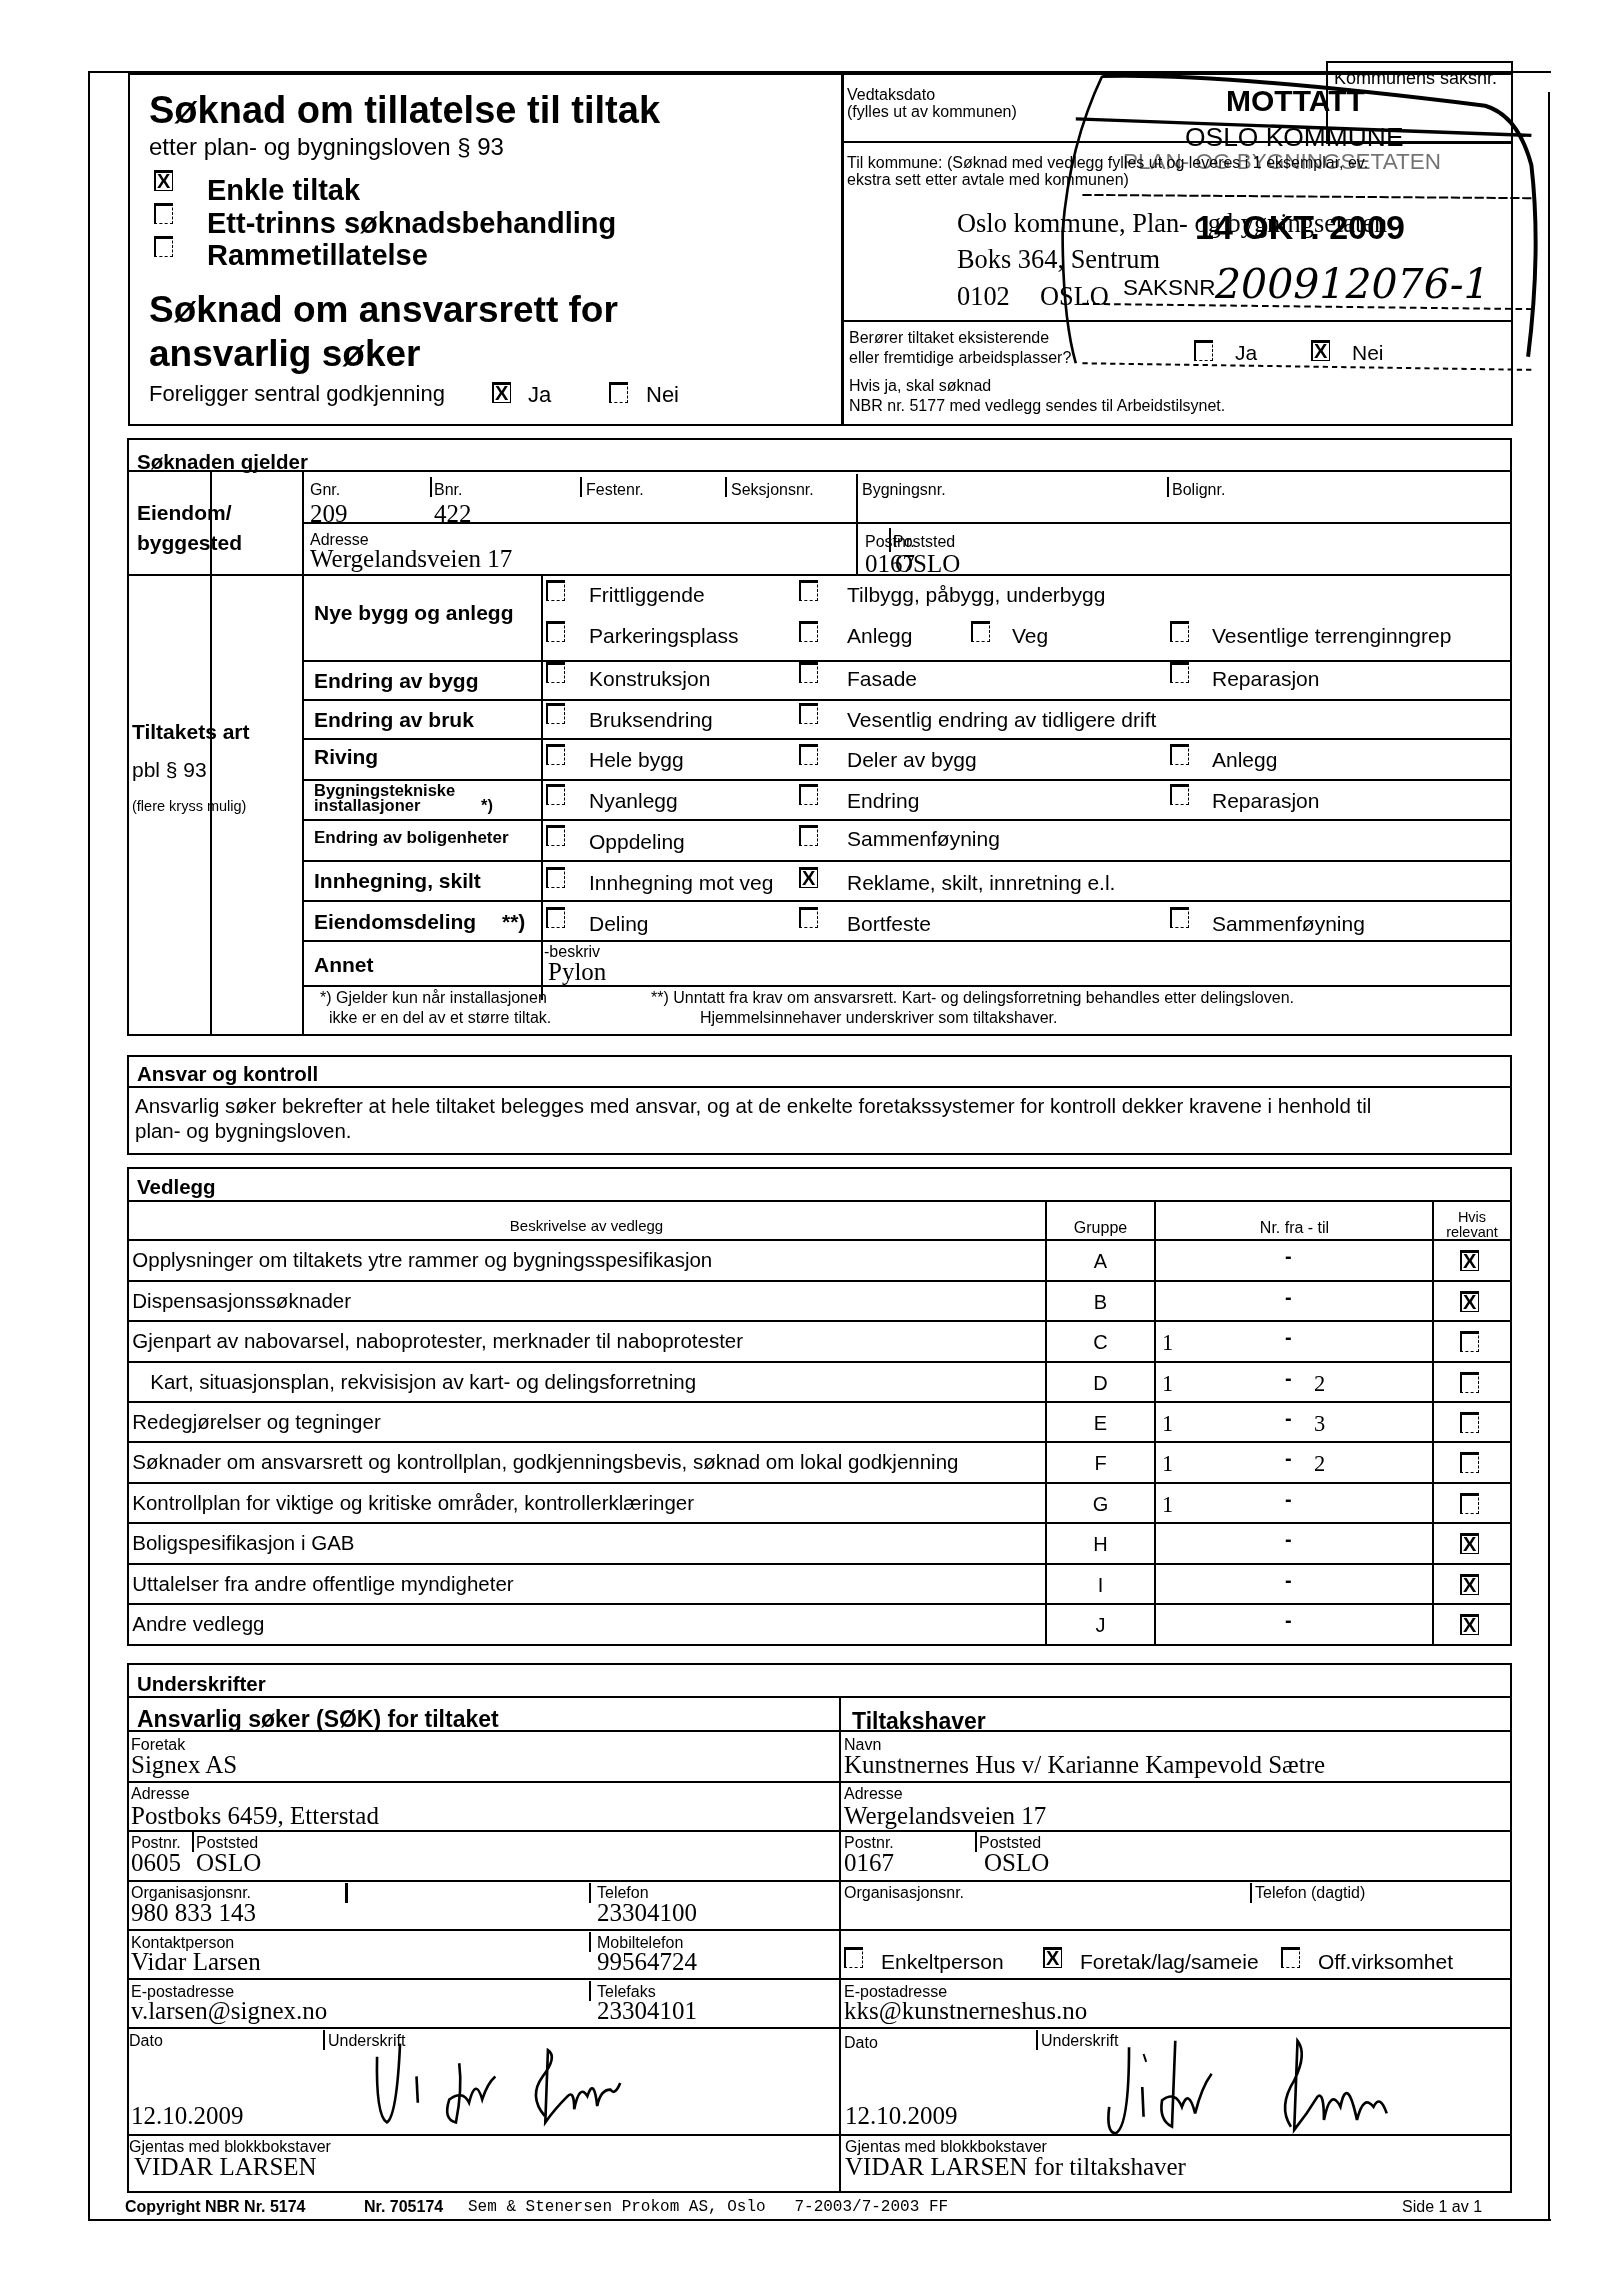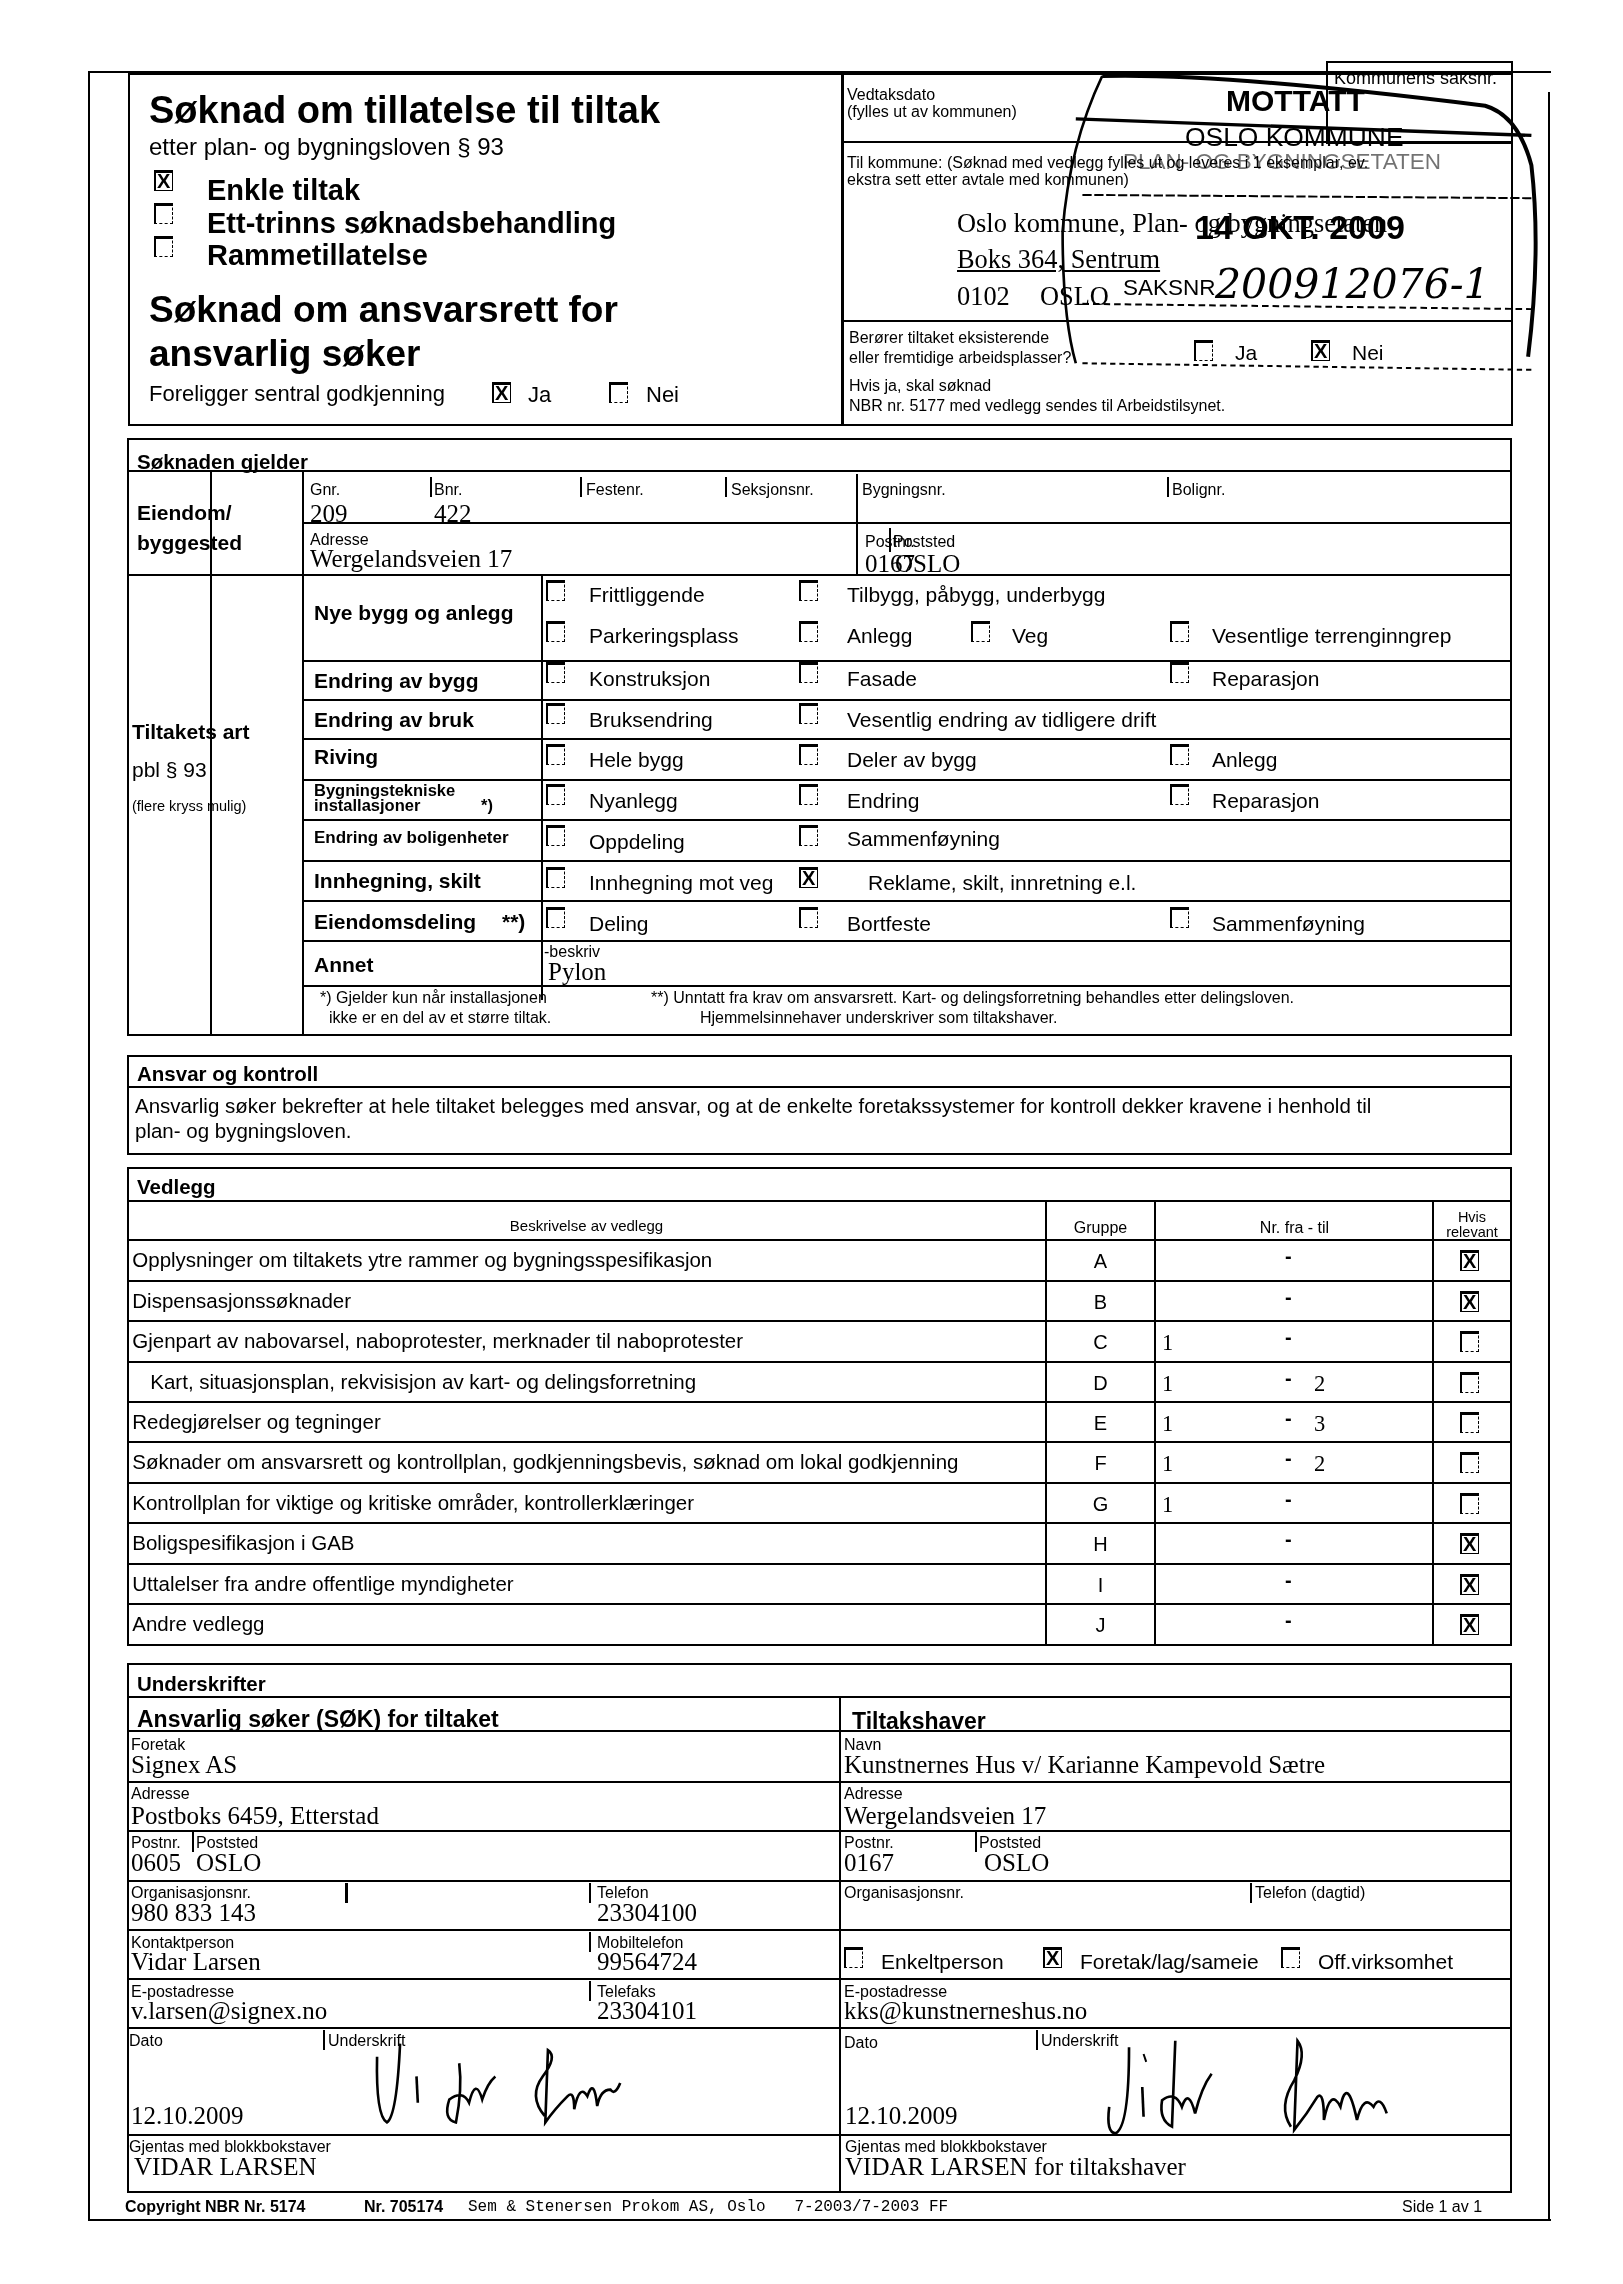--- a/index.html
+++ b/index.html
@@ -49,21 +49,21 @@
 
 <div class="box" style="left:841px; top:73px; width:672px; height:353px;"></div>
 <div class="box" style="left:1326px; top:61px; width:187px; height:83px; background:transparent;"></div>
 <div class="lbl" style="left:1334px; top:69px; font-size:18px;">Kommunens saksnr.</div>
 <div class="lbl" style="left:847px; top:87px;">Vedtaksdato</div>
 <div class="lbl" style="left:847px; top:104px;">(fylles ut av kommunen)</div>
 <div class="hl" style="left:841px; top:141px; width:672px;"></div>
 <div class="lbl" style="left:847px; top:155px;">Til kommune: (Søknad med vedlegg fylles ut og leveres i 1 eksemplar, ev.</div>
 <div class="lbl" style="left:847px; top:172px;">ekstra sett etter avtale med kommunen)</div>
 <div class="val" style="left:957px; top:210px; font-size:26.4px;">Oslo kommune, Plan- og bygningsetaten</div>
-<div class="val" style="left:957px; top:246px; font-size:26.4px;text-decoration:underline;">Boks 364, Sentrum</div>
+<div class="val" style="left:957px; top:246px; font-size:26.4px;">Boks 364, Sentrum</div>
 <div class="val" style="left:957px; top:283px; font-size:26.4px;">0102</div>
 <div class="val" style="left:1040px; top:283px; font-size:26.4px;">OSLO</div>
 <div class="hl" style="left:841px; top:320px; width:672px;"></div>
 <div class="lbl" style="left:849px; top:330px;">Berører tiltaket eksisterende</div>
 <div class="lbl" style="left:849px; top:350px;">eller fremtidige arbeidsplasser?</div>
 <div class="lbl" style="left:849px; top:378px;">Hvis ja, skal søknad</div>
 <div class="lbl" style="left:849px; top:398px;">NBR nr. 5177 med vedlegg sendes til Arbeidstilsynet.</div>
 <div class="cb" style="left:1194px; top:340px;"></div>
 <div class="opt" style="left:1235px; top:342px;">Ja</div>
 <div class="cb checked" style="left:1311px; top:340px;">X</div>
@@ -205,21 +205,21 @@
 <div class="abs bold" style="left:314px; top:829px; font-size:17px; line-height:1; white-space:nowrap;">Endring av boligenheter</div>
 <div class="cb" style="left:546px; top:825px;"></div>
 <div class="opt" style="left:589px; top:831px;">Oppdeling</div>
 <div class="cb" style="left:799px; top:825px;"></div>
 <div class="opt" style="left:847px; top:828px;">Sammenføyning</div>
 
 <div class="row-label" style="left:314px; top:870px;">Innhegning, skilt</div>
 <div class="cb" style="left:546px; top:867px;"></div>
 <div class="opt" style="left:589px; top:872px;">Innhegning mot veg</div>
 <div class="cb checked" style="left:799px; top:867px;">X</div>
-<div class="opt" style="left:868px; top:872px;">Reklame, skilt, innretning e.l.</div>
+<div class="opt" style="left:847px; top:872px;">Reklame, skilt, innretning e.l.</div>
 
 <div class="row-label" style="left:314px; top:911px;">Eiendomsdeling</div>
 <div class="row-label" style="left:502px; top:911px;">**)</div>
 <div class="cb" style="left:546px; top:907px;"></div>
 <div class="opt" style="left:589px; top:913px;">Deling</div>
 <div class="cb" style="left:799px; top:907px;"></div>
 <div class="opt" style="left:847px; top:913px;">Bortfeste</div>
 <div class="cb" style="left:1170px; top:907px;"></div>
 <div class="opt" style="left:1212px; top:913px;">Sammenføyning</div>
 

